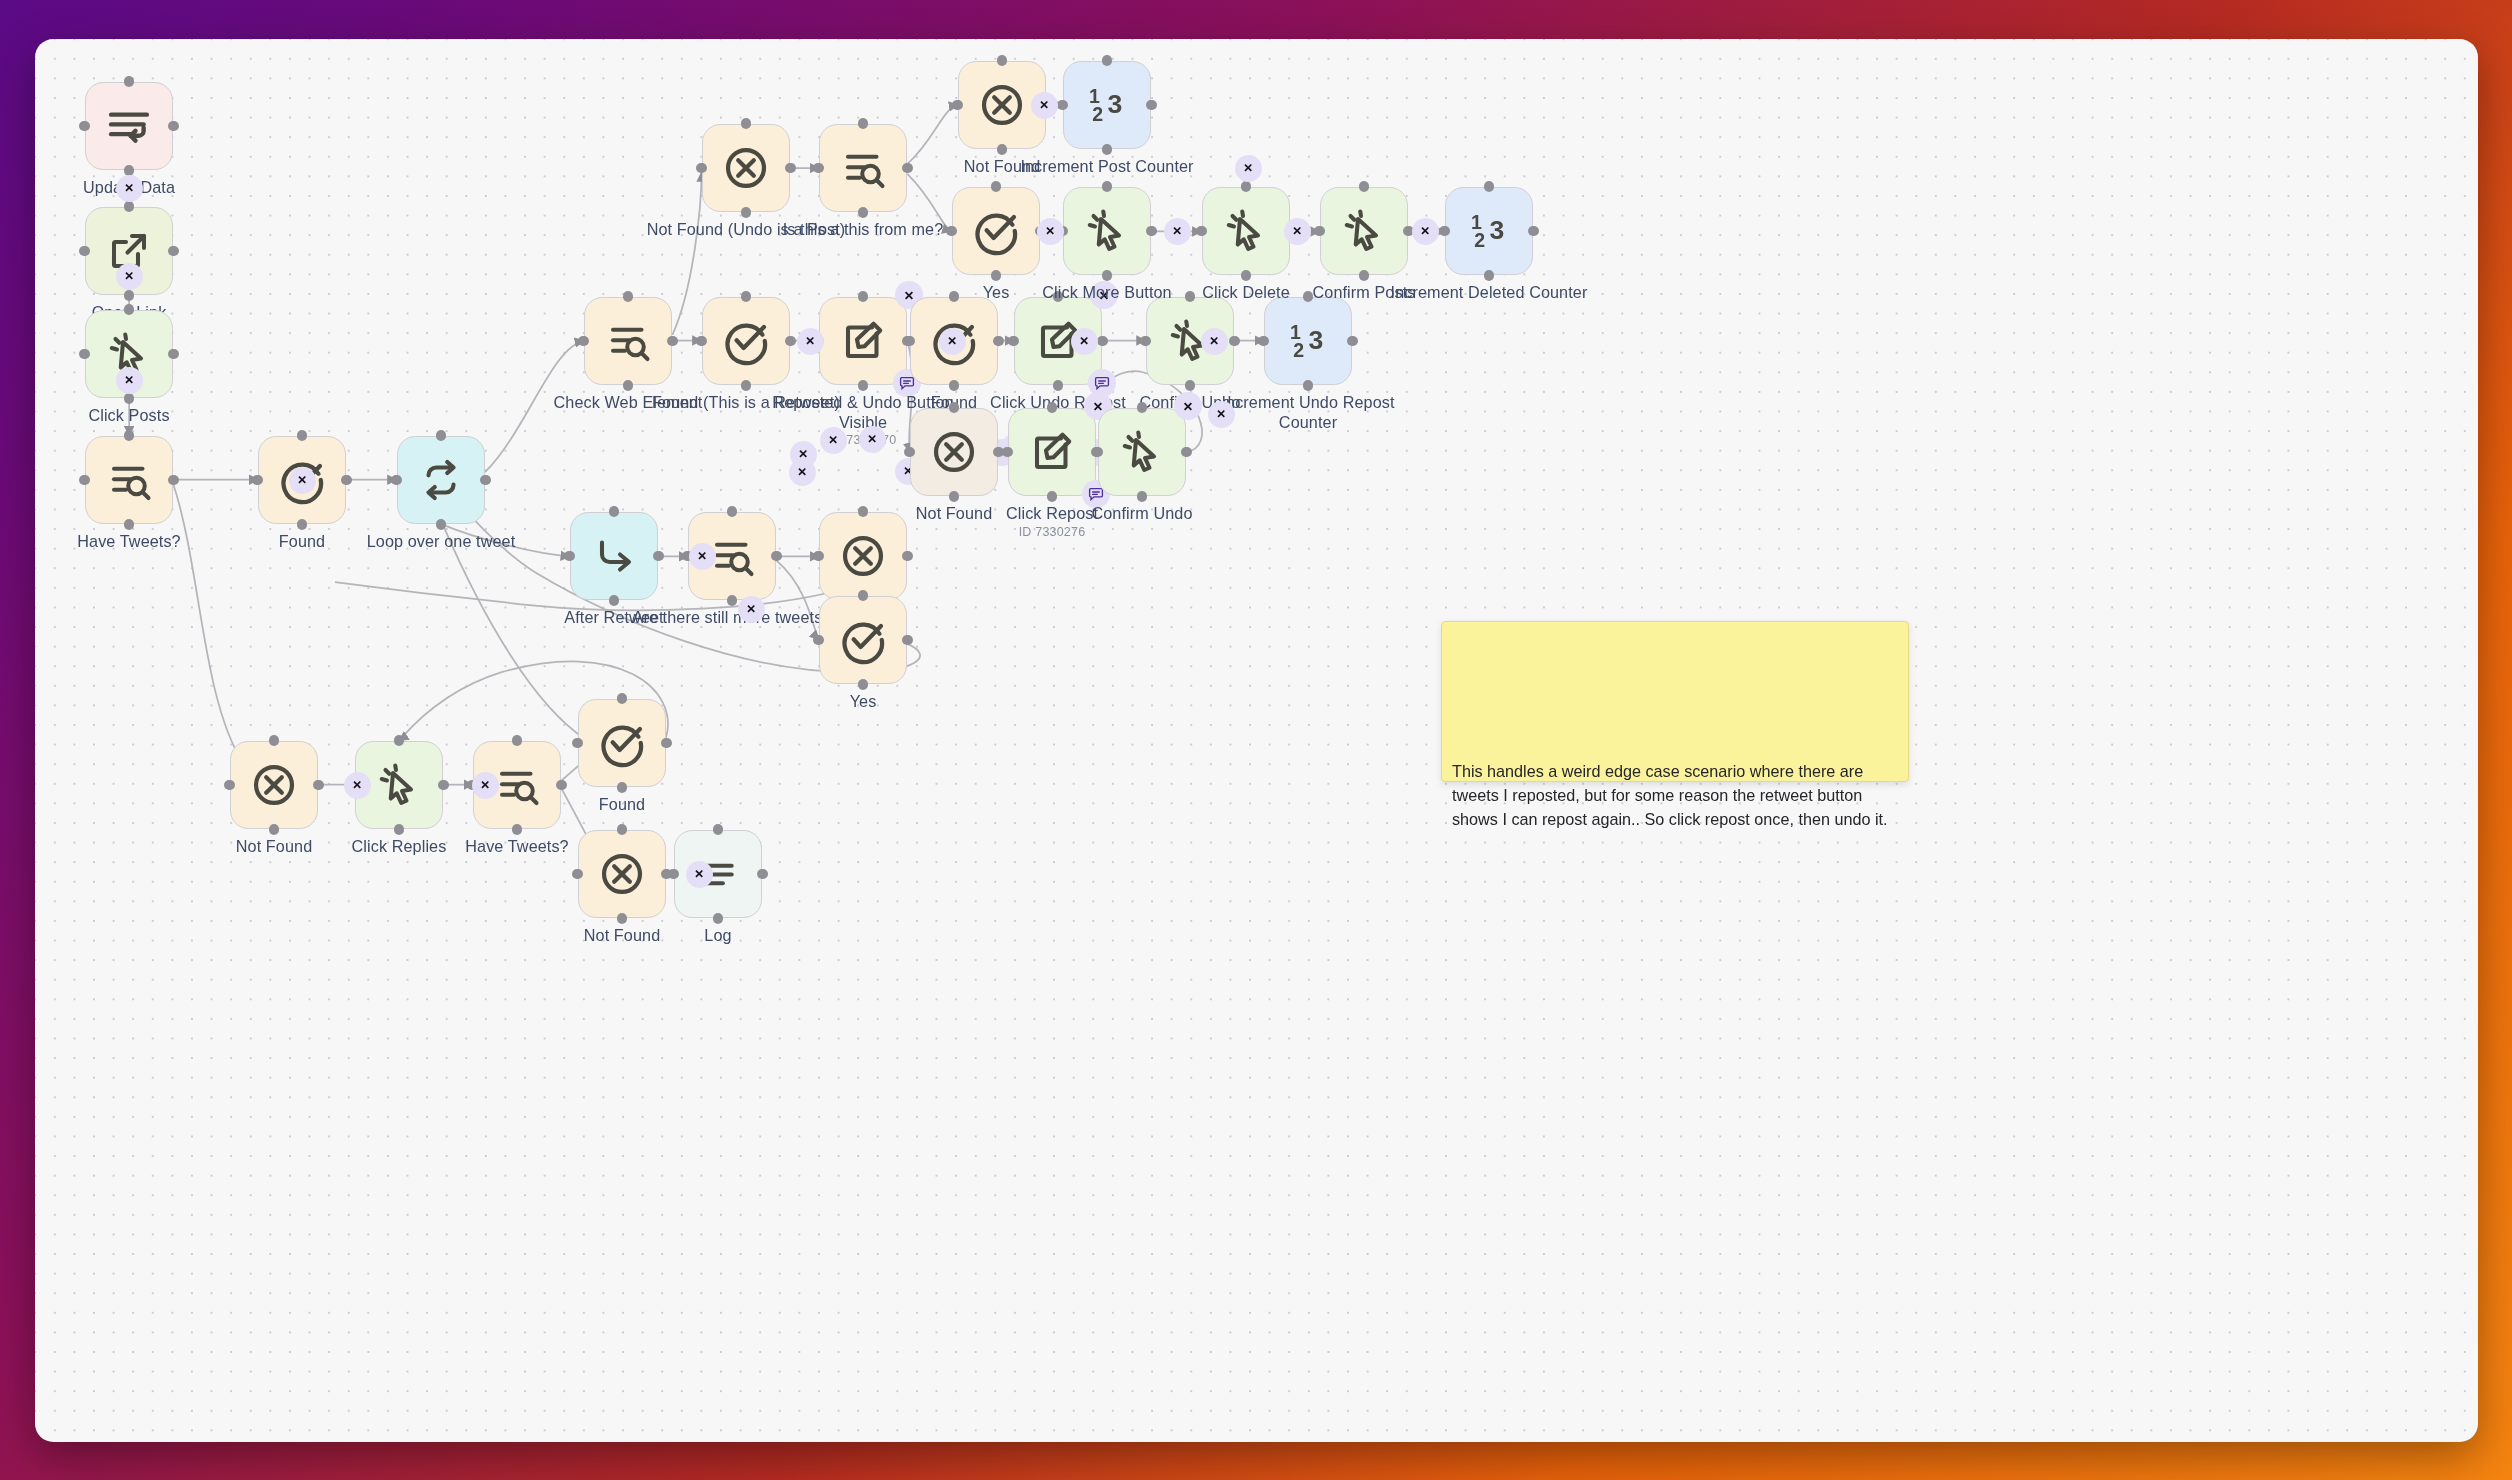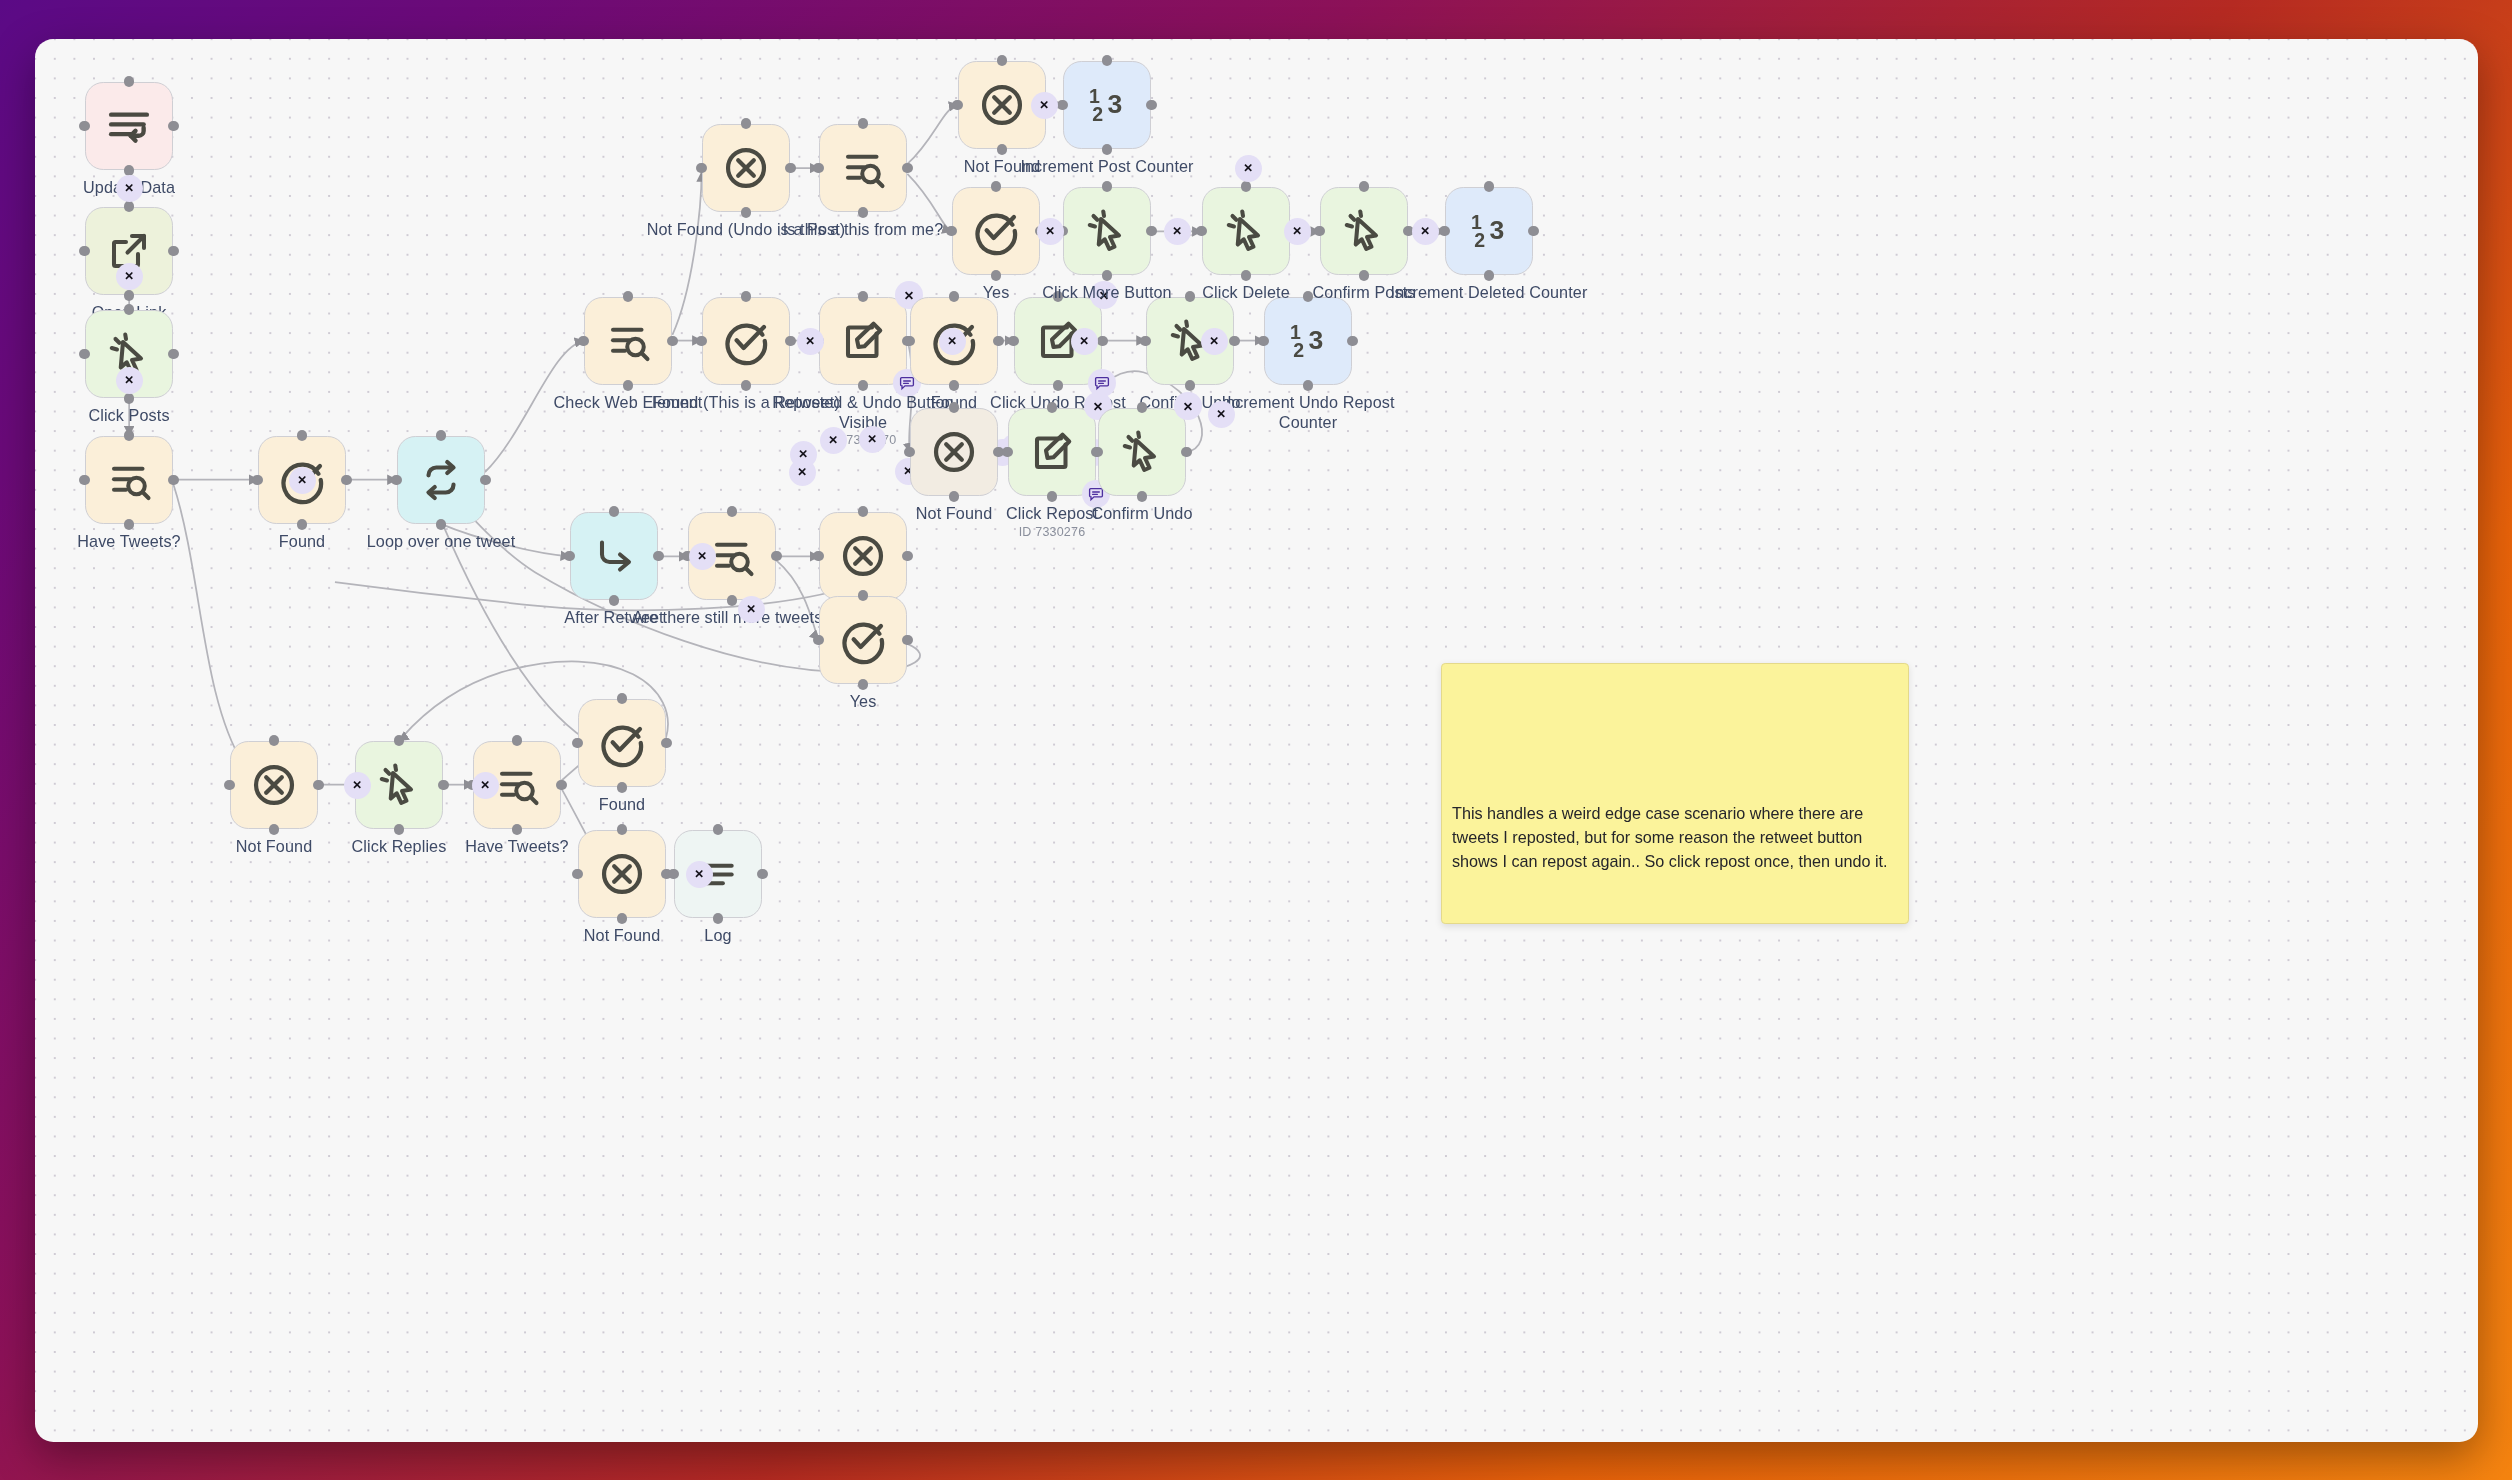--- a/index.html
+++ b/index.html
@@ -81,21 +81,21 @@
 
   .edge-btn {
     position: absolute; width: 27px; height: 27px; margin: -13.3px 0 0 -13.3px;
     border-radius: 50%; background: #e4dff6;
     display: flex; align-items: center; justify-content: center;
     color: #14121a; font-size: 11.7px; font-weight: bold;
   }
 
   #note-group {
     position: absolute;
-    left: 1406px; top: 624px; width: 468px; height: 261px;
+    left: 1406px; top: 582px; width: 468px; height: 161px;
     background: #fbf39b; border: 0.8px solid #e4d98a; border-radius: 4.2px;
     box-shadow: 0 2.5px 7.5px rgba(0,0,0,.10);
   }
   #note-text {
     position: absolute; left: 10px; top: 137px; width: 450px;
     font-size: 16.2px; color: #25252a; line-height: 1.49;
     font-family: "Liberation Sans", sans-serif;
   }
   .above { z-index: 5; }
 </style>

